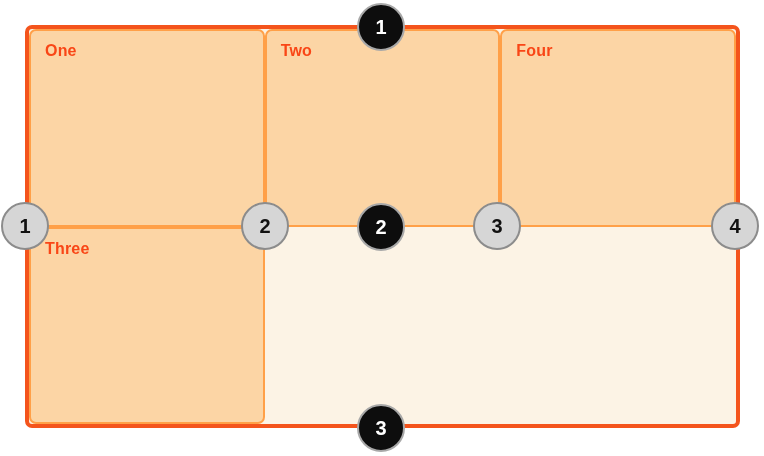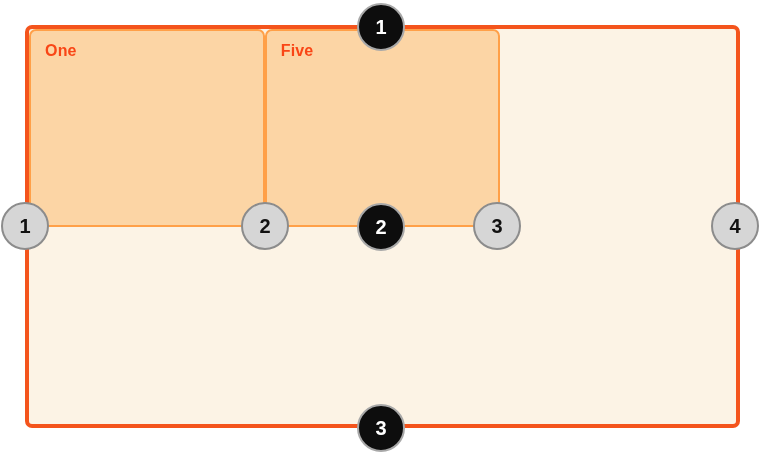--- a/index.html
+++ b/index.html
@@ -86,21 +86,27 @@
 <body>
 
 <div class="stage">
 
   <div class="grid-container">
     <div class="grid">
       <div class="cell">
         <span>One</span>
       </div>
       <div class="cell">
-        <span>Five</span>
+        <span>Two</span>
+      </div>
+      <div class="cell">
+        <span>Four</span>
+      </div>
+      <div class="cell">
+        <span>Three</span>
       </div>
       <div class="cell empty"></div>
     </div>
   </div>
 
   <div class="badge row-badge row-badge-1">
     <span>1</span>
   </div>
   <div class="badge row-badge row-badge-2">
     <span>2</span>

